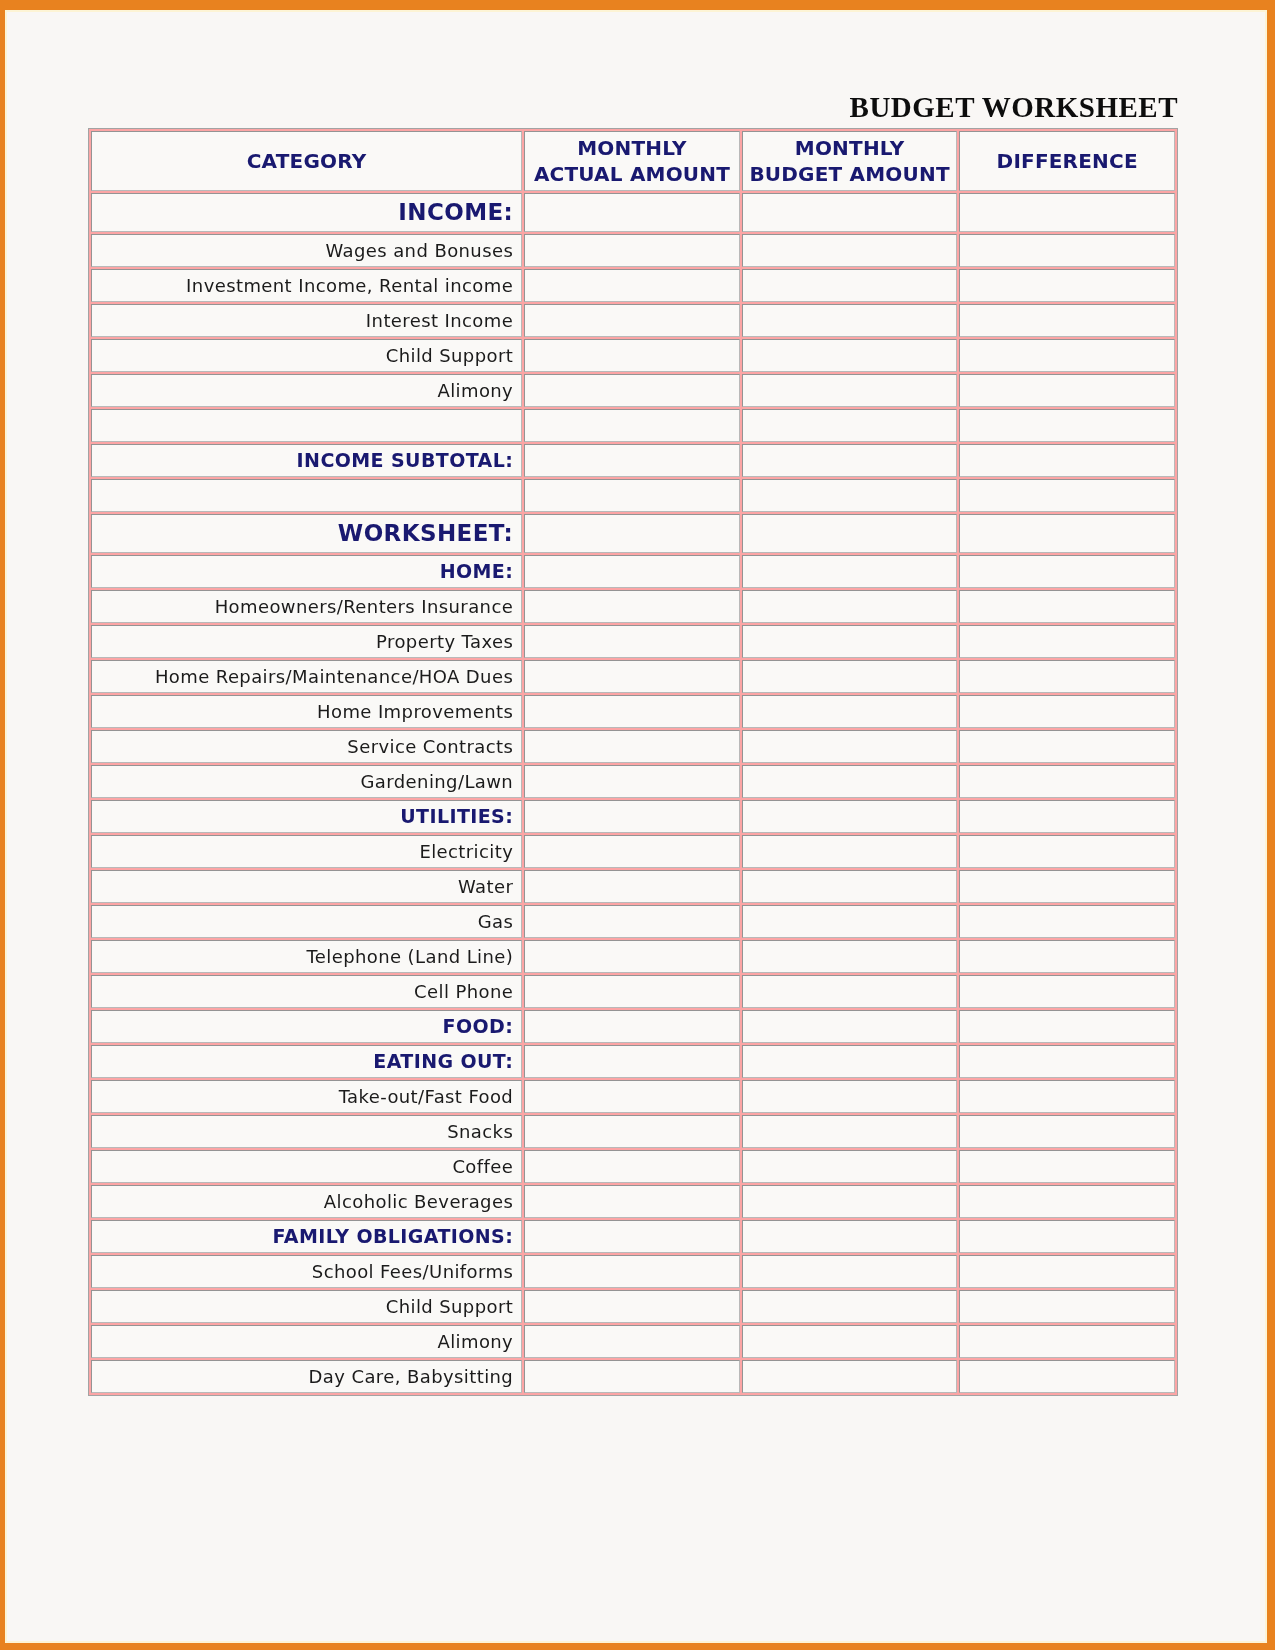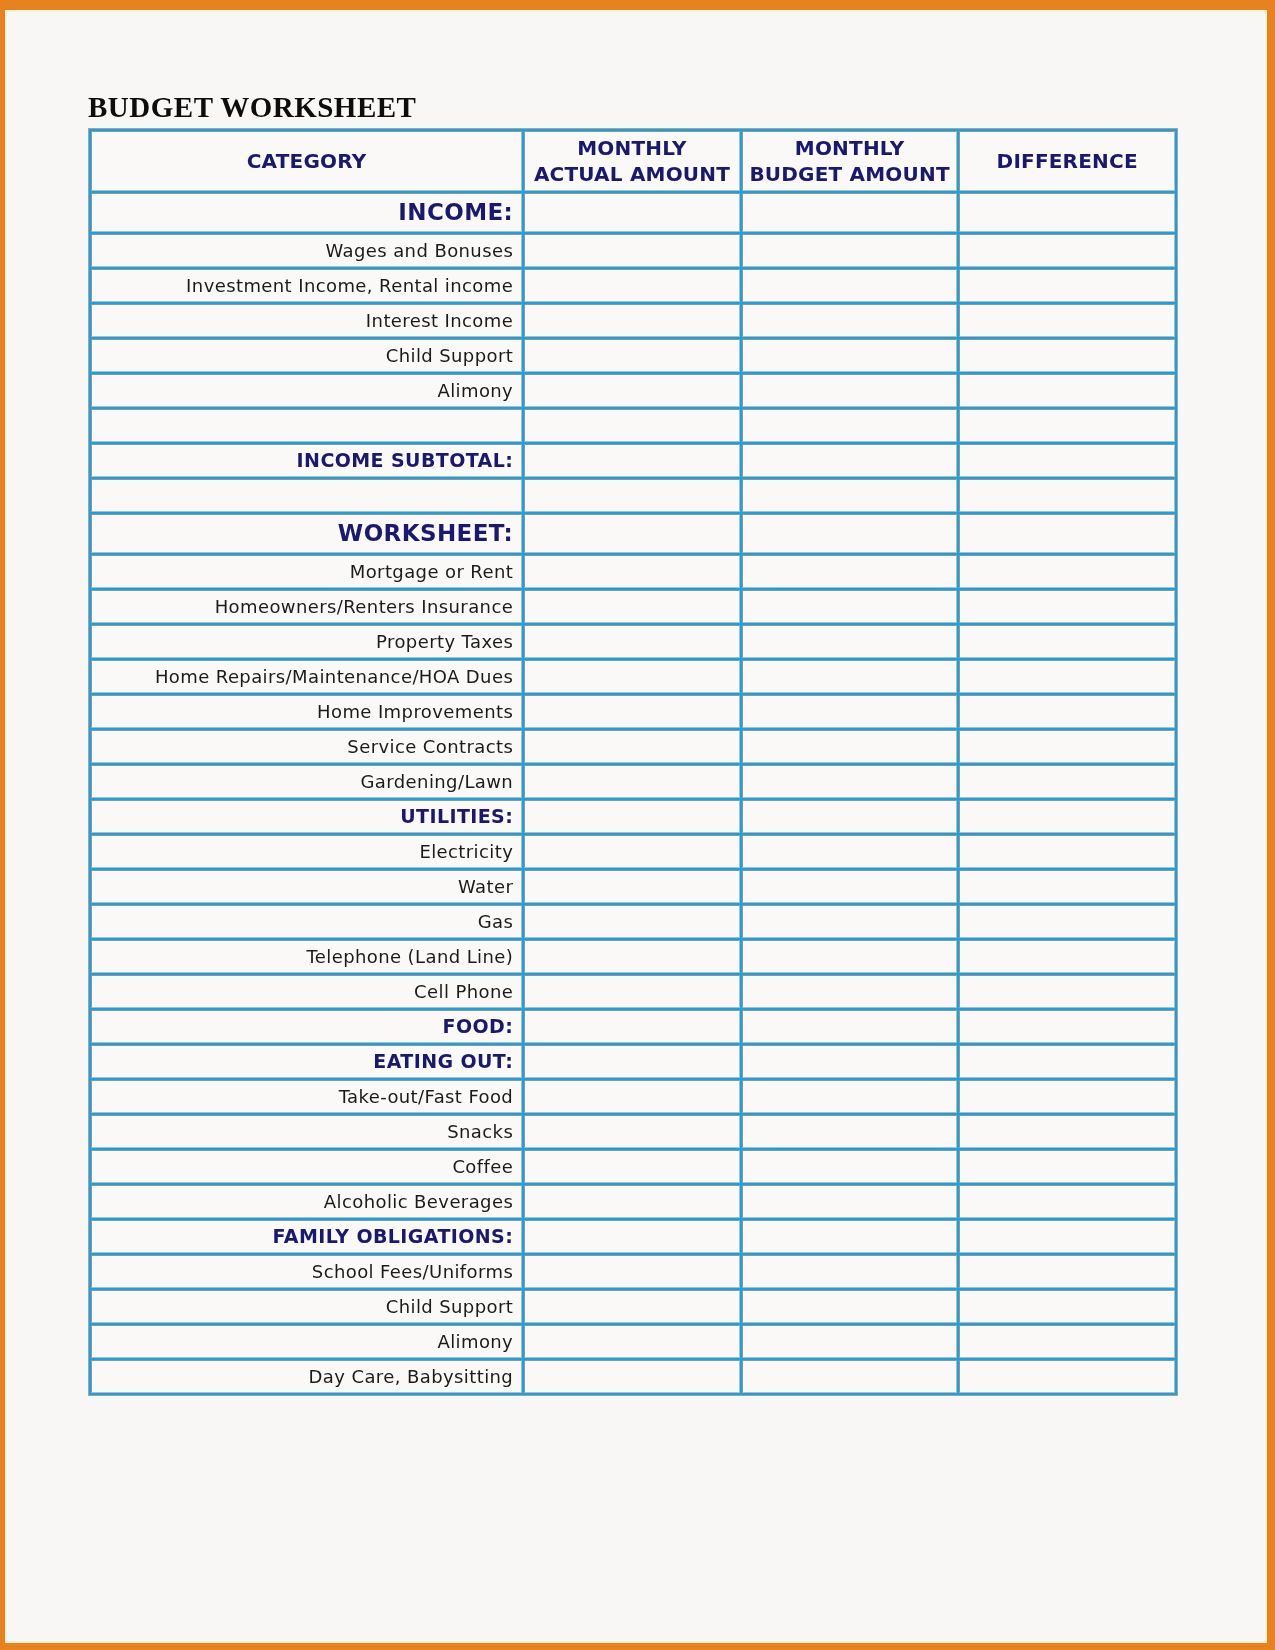--- a/index.html
+++ b/index.html
@@ -17,36 +17,36 @@
     overflow: hidden;
   }
   .sheet {
     position: relative;
     width: 100%;
     height: 100%;
   }
   .page-title {
     margin: 82px 0 0 83px;
     width: 1090px;
-    text-align: left;
+    text-align: right;
     font-family: "Liberation Serif", serif;
     font-size: 29px;
     font-weight: bold;
     color: #0d0d0d;
     letter-spacing: 0.5px;
     line-height: 30px;
   }
   table.budget {
     table-layout: fixed;
     width: 1090px;
     margin: 6px 0 0 83px;
     border-collapse: separate;
     border-spacing: 2px;
     border: 1px solid #a3a3a3;
-    background: #0ea5e9;
+    background: #fca5a5;
   }
   col.c-cat { width: 40%; }
   col.c-amt { width: 20%; }
   th, td {
     border: 1px solid #a3a3a3;
     border-color: #949494 #b9b9b9 #b9b9b9 #949494;
     background: #faf9f7;
     overflow: hidden;
     white-space: nowrap;
   }
@@ -171,21 +171,21 @@
           <td class="blank"></td>
           <td class="blank"></td>
         </tr>
         <tr>
           <td class="cat section-lg">WORKSHEET:</td>
           <td class="blank"></td>
           <td class="blank"></td>
           <td class="blank"></td>
         </tr>
         <tr>
-          <td class="cat item">Mortgage or Rent</td>
+          <td class="cat section">HOME:</td>
           <td class="blank"></td>
           <td class="blank"></td>
           <td class="blank"></td>
         </tr>
         <tr>
           <td class="cat item">Homeowners/Renters Insurance</td>
           <td class="blank"></td>
           <td class="blank"></td>
           <td class="blank"></td>
         </tr>

